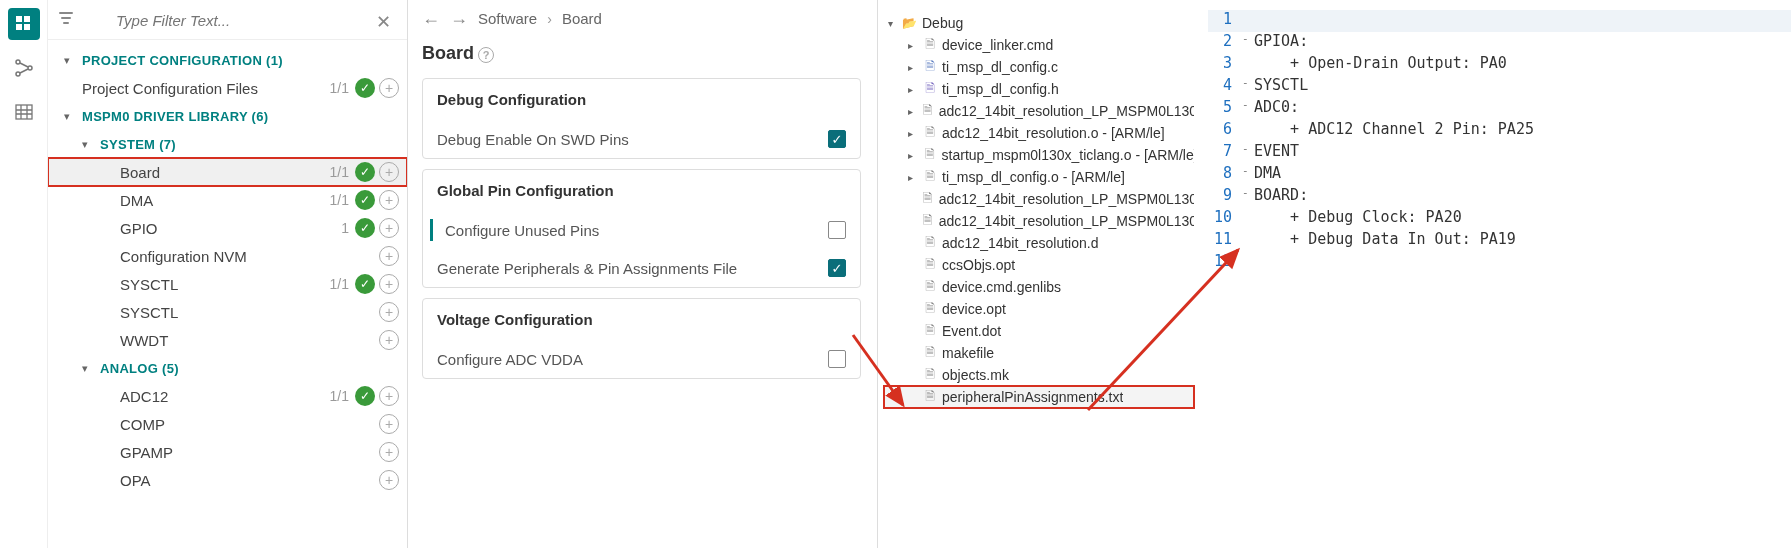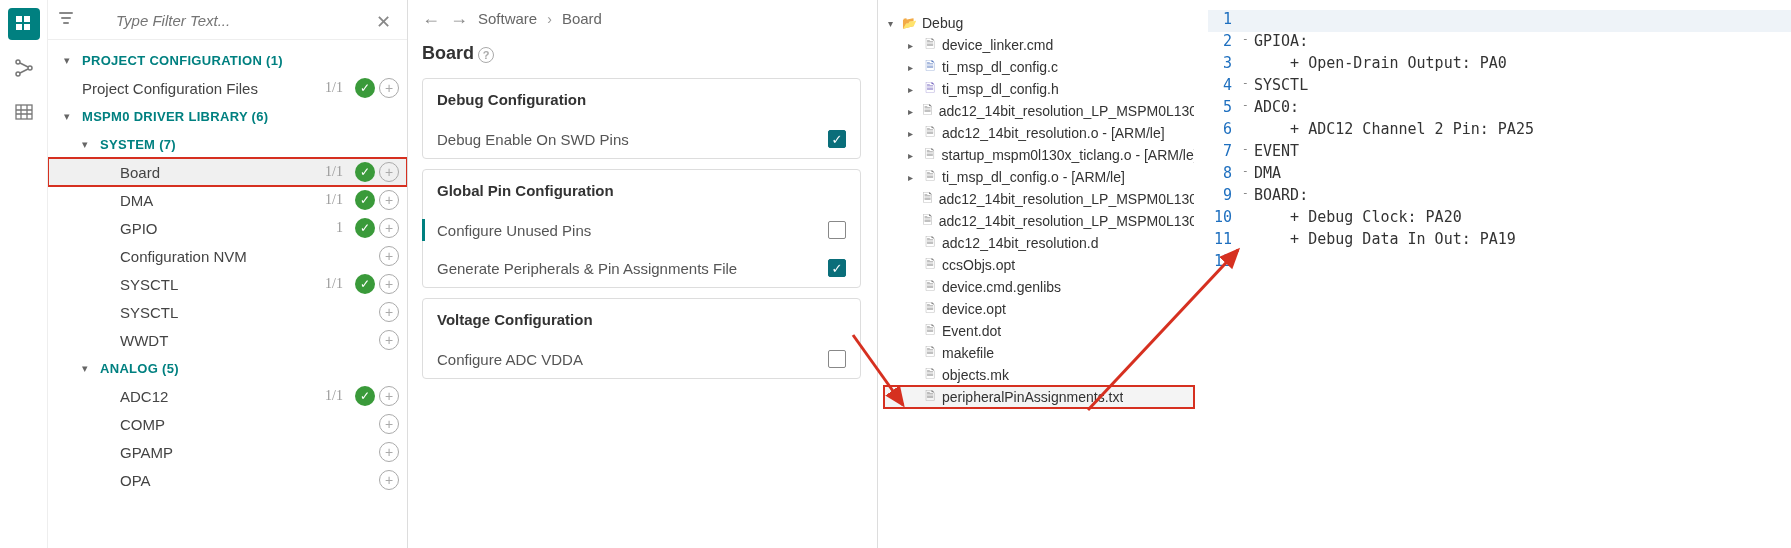--- a/index.html
+++ b/index.html
@@ -56,38 +56,38 @@
   .tree-row.selected {
     background:#f0f0f0;
   }
   .tree-row.red-outline {
     outline:2px solid #d63020;outline-offset:-1px;
   }
   .indent1{padding-left:16px;} .indent2{padding-left:34px;} .indent4{padding-left:72px;}
   .chev {width:14px;display:inline-block;color:#666;font-size:11px;margin-right:4px;}
   .cat-label {color:#008080;font-weight:700;letter-spacing:.3px;font-size:13px;}
   .item-label {color:#444;font-size:15px;}
-  .count {color:#9a9a9a;margin-left:auto;margin-right:12px;font-size:14px;font-family:Liberation Serif, serif;}
+  .count {color:#9a9a9a;margin-left:auto;margin-right:6px;font-size:14px;}
   .check {width:20px;height:20px;border-radius:50%;background:#3a9a3a;display:flex;align-items:center;justify-content:center;color:#fff;font-size:12px;margin-right:4px;}
   .plus {width:20px;height:20px;border-radius:50%;border:1.5px solid #aaa;display:flex;align-items:center;justify-content:center;color:#aaa;font-size:14px;cursor:pointer;}
   .main {
     width: 470px;
     border-right:1px solid #ddd;
     padding:0 16px 0 14px;
   }
   .breadcrumb-row{display:flex;align-items:center;padding:8px 0 12px 0;gap:10px;color:#666;}
   .bc-arrow{font-size:18px;color:#888;cursor:pointer;}
   .bc-link{color:#666;font-size:15px;}
   .bc-sep{color:#999;}
   .main h2{font-size:18px;font-weight:700;margin:2px 0 14px 0;color:#333;}
   .help-q{display:inline-block;width:16px;height:16px;border:1.2px solid #aaa;border-radius:50%;color:#aaa;font-size:11px;text-align:center;line-height:14px;margin-left:4px;}
   .card{border:1px solid #ddd;border-radius:4px;margin-bottom:10px;padding:0;}
   .card-head{font-weight:700;font-size:15px;padding:12px 14px;color:#333;}
   .card-row{display:flex;align-items:center;justify-content:space-between;padding:10px 14px;}
-  .card-left-accent{position:relative;}
+  .card-left-accent{position:relative;margin-left:8px;}
   .card-left-accent::before{content:"";position:absolute;left:-1px;top:8px;bottom:8px;width:3px;background:#008080;}
   .opt-label{color:#555;font-size:15px;}
   .cbx{width:18px;height:18px;border:1.4px solid #888;border-radius:2px;display:flex;align-items:center;justify-content:center;}
   .cbx.checked{background:#0a6e7a;border-color:#0a6e7a;color:#fff;font-size:13px;}
   .filetree{width:320px;padding:12px 4px 0 6px;position:relative;}
   .ft-row{display:flex;align-items:center;padding:1px 0;font-size:14px;color:#333;min-height:22px;}
   .ft-chev{width:12px;color:#666;font-size:10px;margin-right:2px;}
   .ft-ind1{padding-left:4px;} .ft-ind2{padding-left:24px;}
   .ft-icon{width:16px;height:16px;margin-right:4px;display:inline-flex;align-items:center;justify-content:center;font-size:12px;}
   .fi-folder{color:#d9a020;}

